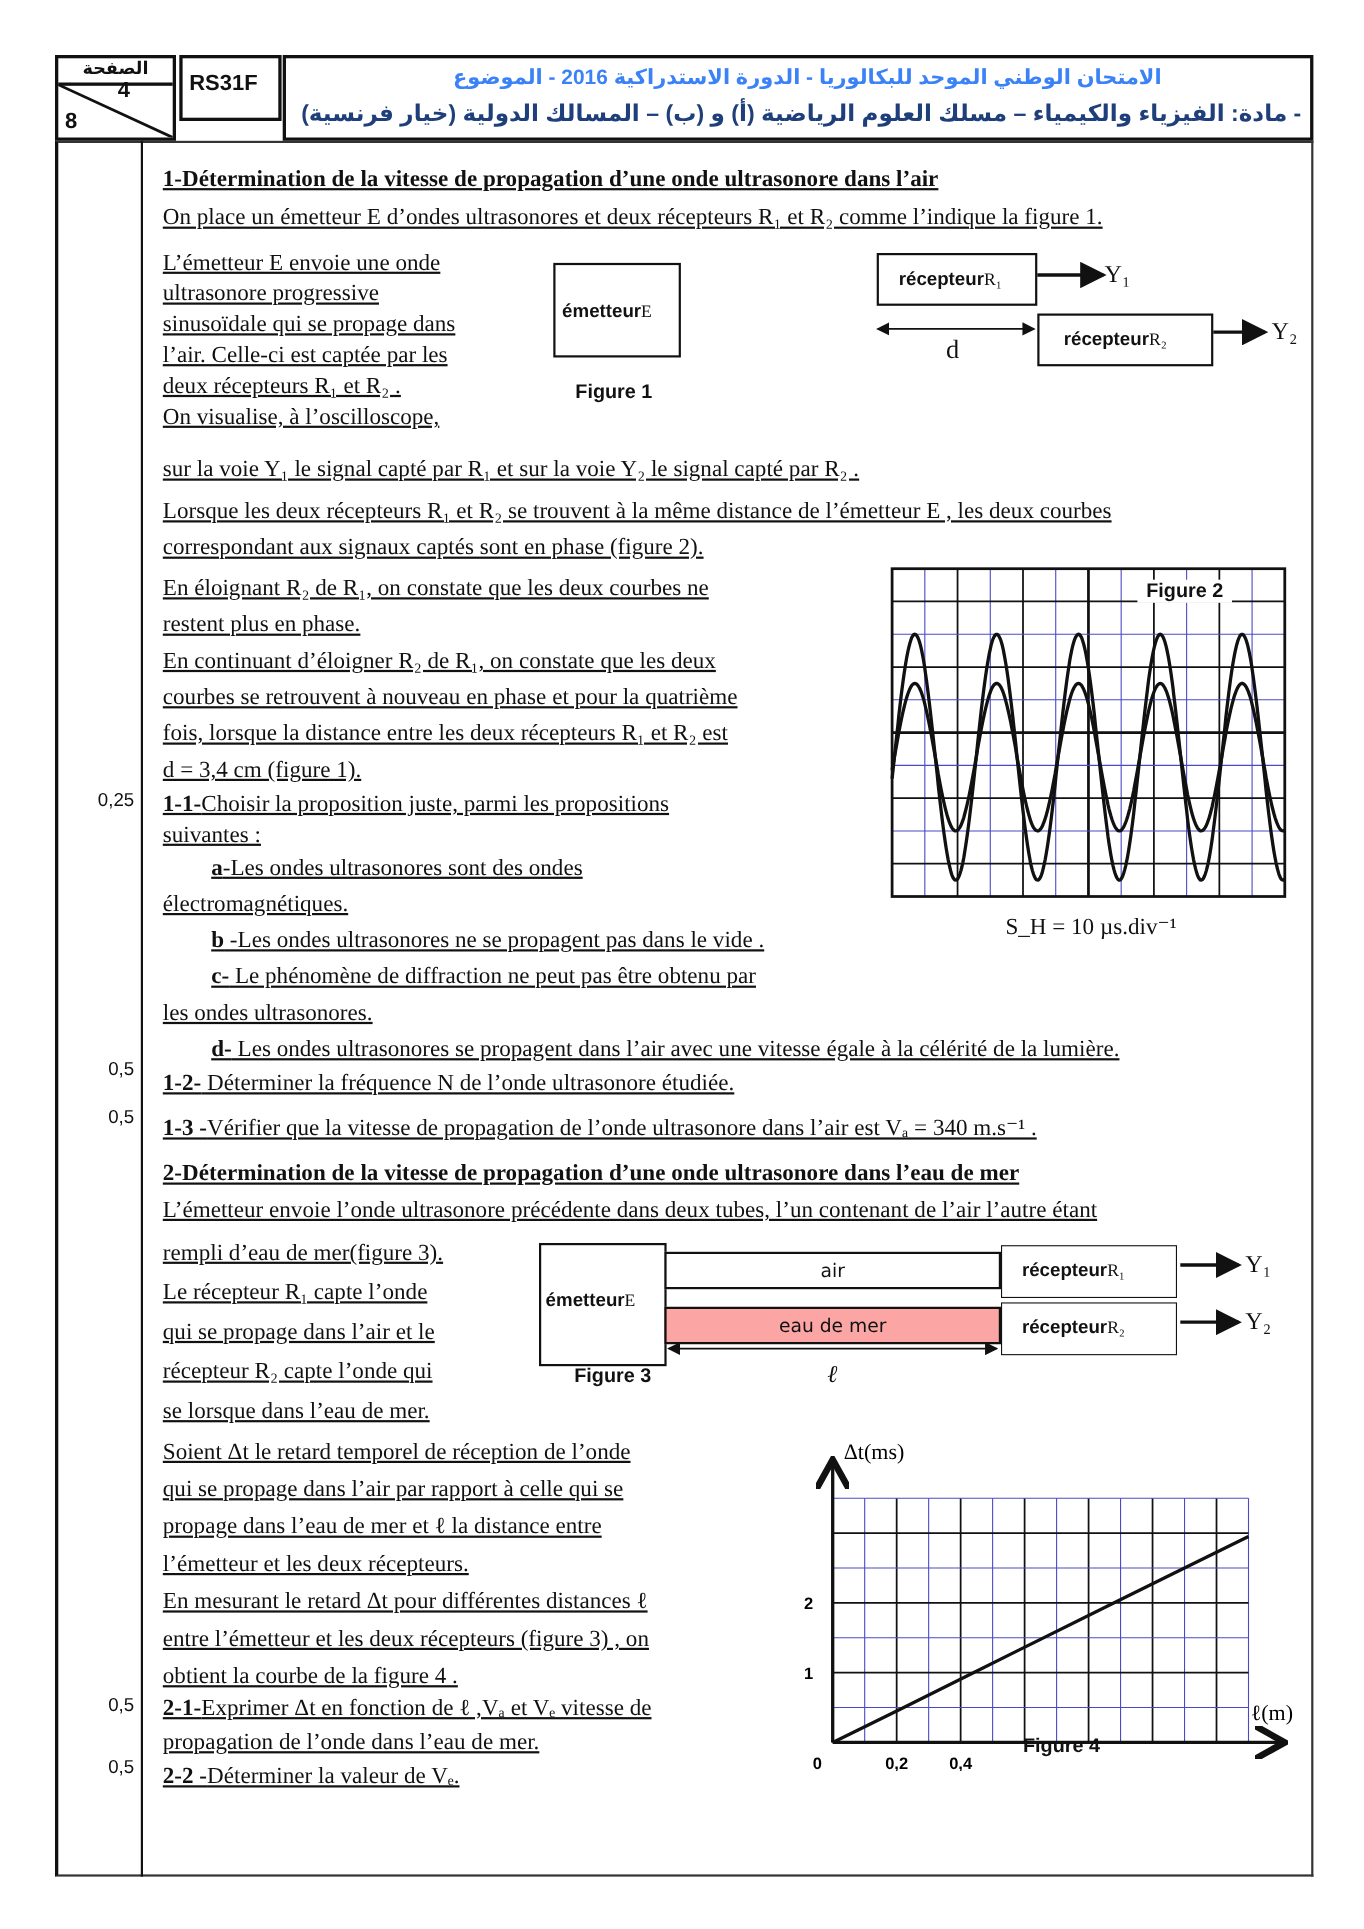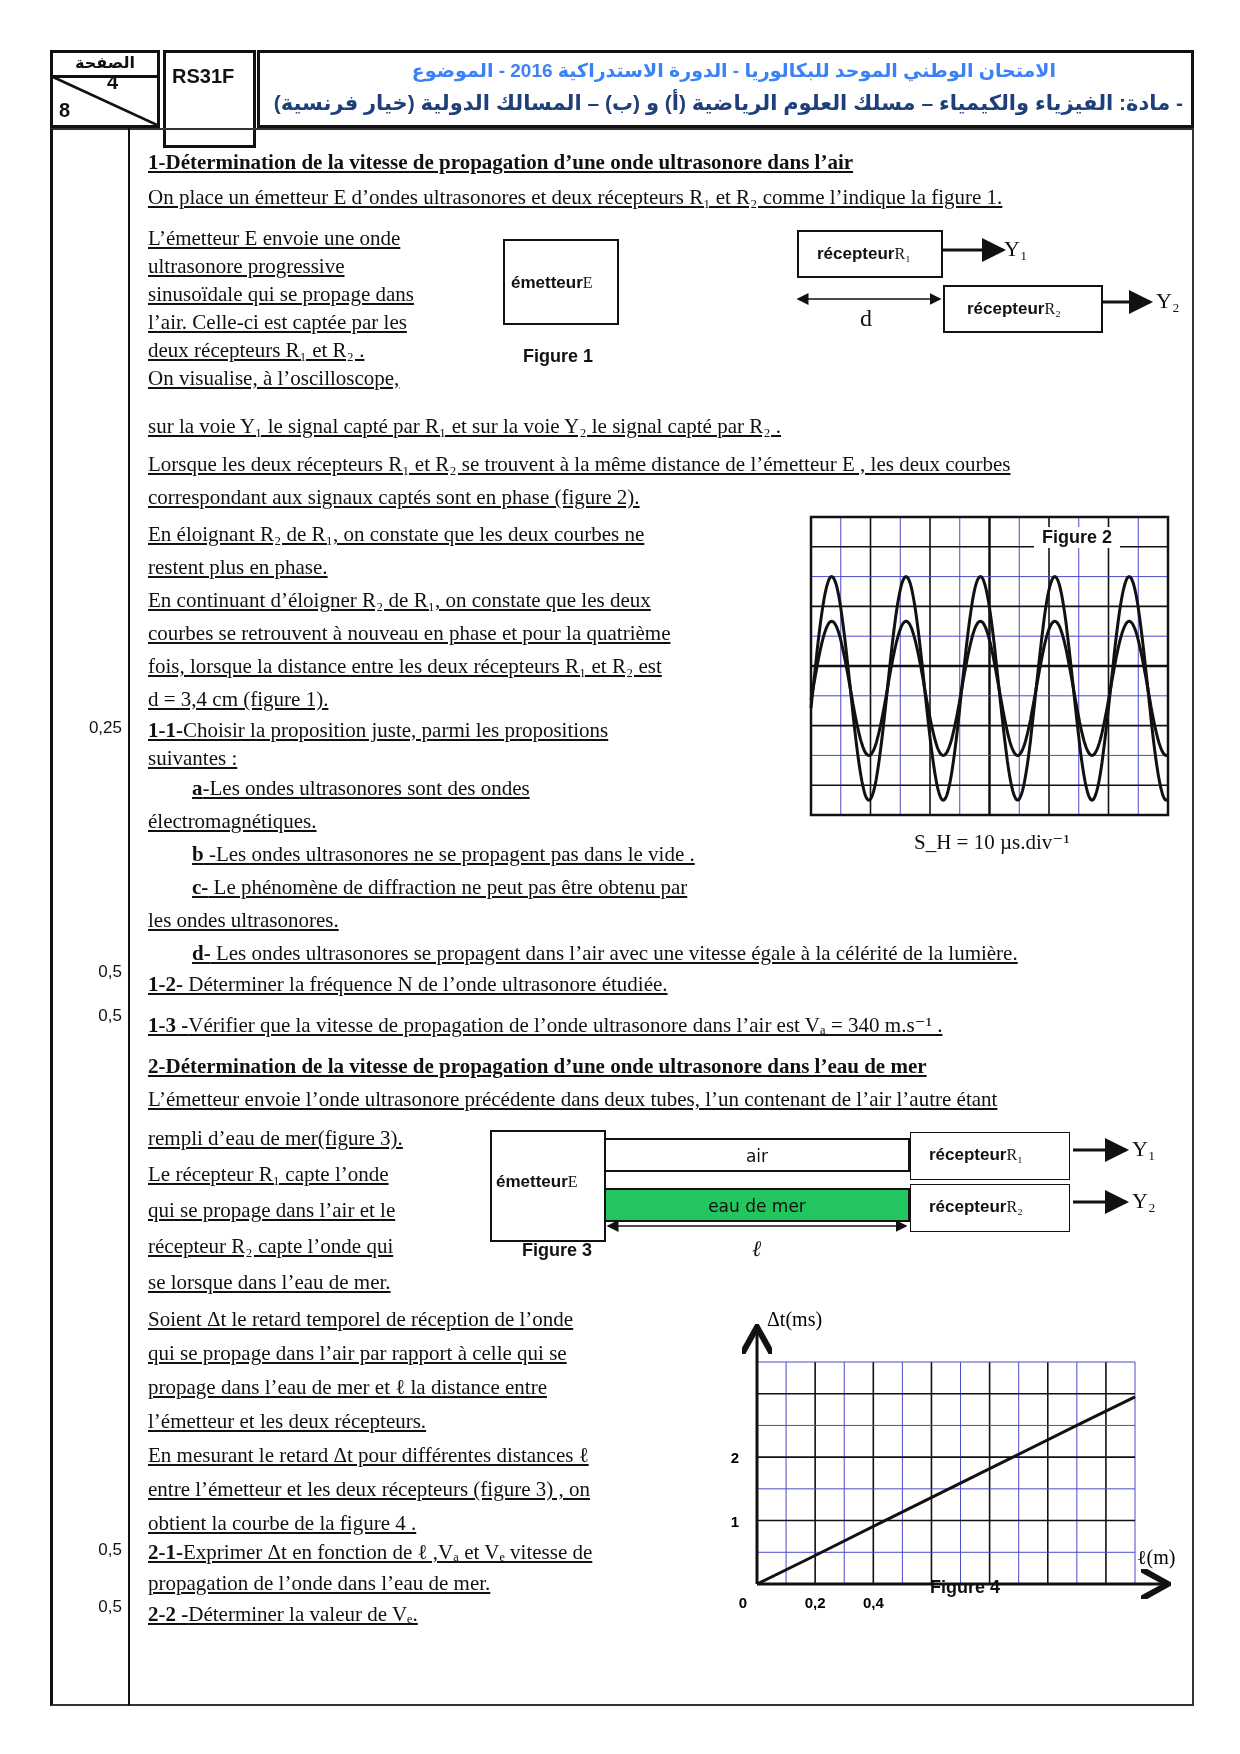--- a/index.html
+++ b/index.html
@@ -7,21 +7,21 @@
   .abs{position:absolute;}
   .sans{font-family:"Liberation Sans","DejaVu Sans",sans-serif;}
   .serif{font-family:"Liberation Serif","DejaVu Serif",serif;}
   
   .hbox{position:absolute;border:3px solid #111;box-sizing:border-box;background:#fff;}
   #page-box{left:50px;top:50px;width:110px;height:78px;}
   #page-box .lbl{position:absolute;left:0;top:0;width:100%;height:22px;border-bottom:3px solid #111;text-align:center;font-size:16px;font-weight:bold;line-height:20px;direction:rtl;}
   #page-box .num{position:absolute;left:54px;top:18px;font-size:20px;font-weight:bold;}
   #page-box .tot{position:absolute;left:6px;top:46px;font-size:20px;font-weight:bold;}
   #page-box svg{position:absolute;left:0;top:22px;}
-  #code-box{left:163px;top:50px;width:93px;height:98px;}
+  #code-box{left:163px;top:50px;width:93px;height:60px;}
   #code-box span{position:absolute;left:6px;top:12px;font-size:20px;font-weight:bold;}
   #title-box{left:257px;top:50px;width:937px;height:78px;}
   #title-box .l1{position:absolute;right:135px;top:6px;font-size:19px;font-weight:bold;color:#3b82f6;direction:rtl;white-space:nowrap;}
   #title-box .l2{position:absolute;right:8px;top:38px;font-size:21px;font-weight:bold;color:#1f3f7a;direction:rtl;white-space:nowrap;}
   
   #frame{position:absolute;left:50px;top:128px;width:1144px;height:1578px;border:2px solid #333;border-left:3px solid #111;box-sizing:border-box;}
   #margin-col{position:absolute;left:50px;top:128px;width:80px;height:1578px;border-right:2px solid #111;box-sizing:border-box;}
   .score{position:absolute;left:58px;width:64px;text-align:right;font-family:"Liberation Sans","DejaVu Sans",sans-serif;font-size:17px;}
   .t{position:absolute;left:148px;font-size:21px;white-space:nowrap;line-height:24px;text-decoration:underline;}
   .t b{font-weight:bold;}
@@ -174,21 +174,21 @@
 <div class="t" style="top:1540px"><b>2-1-</b><span>Exprimer Δt en fonction de  ℓ  ,Vₐ et Vₑ vitesse de</span></div>
 <div class="t" style="top:1571px">propagation de l’onde dans l’eau de mer.</div>
 <div class="t" style="top:1602px"><b>2-2 -</b><span>Déterminer la valeur de Vₑ.</span></div>
 
 <div class="box" style="left:490px;top:1130px;width:116px;height:112px">
   <div class="boxlbl" style="left:4px;top:40px"><span>émetteur</span><span class="sv">E</span></div>
 </div>
 <div class="box" style="left:604px;top:1138px;width:306px;height:34px">
   <div class="boxlbl" style="left:0;width:100%;text-align:center;top:6px;font-weight:normal;font-family:'DejaVu Sans',sans-serif">air</div>
 </div>
-<div class="box" id="tube-water" style="left: 604px; top: 1188px; width: 306px; height: 34px; background: #22c55e;">
+<div class="box" id="tube-water" style="left: 604px; top: 1188px; width: 306px; height: 34px; background: #fca5a5;">
   <div class="boxlbl" style="left:0;width:100%;text-align:center;top:6px;font-weight:normal;font-family:'DejaVu Sans',sans-serif">eau de mer</div>
 </div>
 <div class="box" style="left:910px;top:1132px;width:160px;height:48px;border-width:1.5px">
   <div class="boxlbl" style="left:18px;top:12px"><span>récepteur</span><span class="sv">R₁</span></div>
 </div>
 <div class="box" style="left:910px;top:1184px;width:160px;height:48px;border-width:1.5px">
   <div class="boxlbl" style="left:18px;top:12px"><span>récepteur</span><span class="sv">R₂</span></div>
 </div>
 <svg class="abs" style="left:600px;top:1130px" width="560" height="120">
   <defs>

